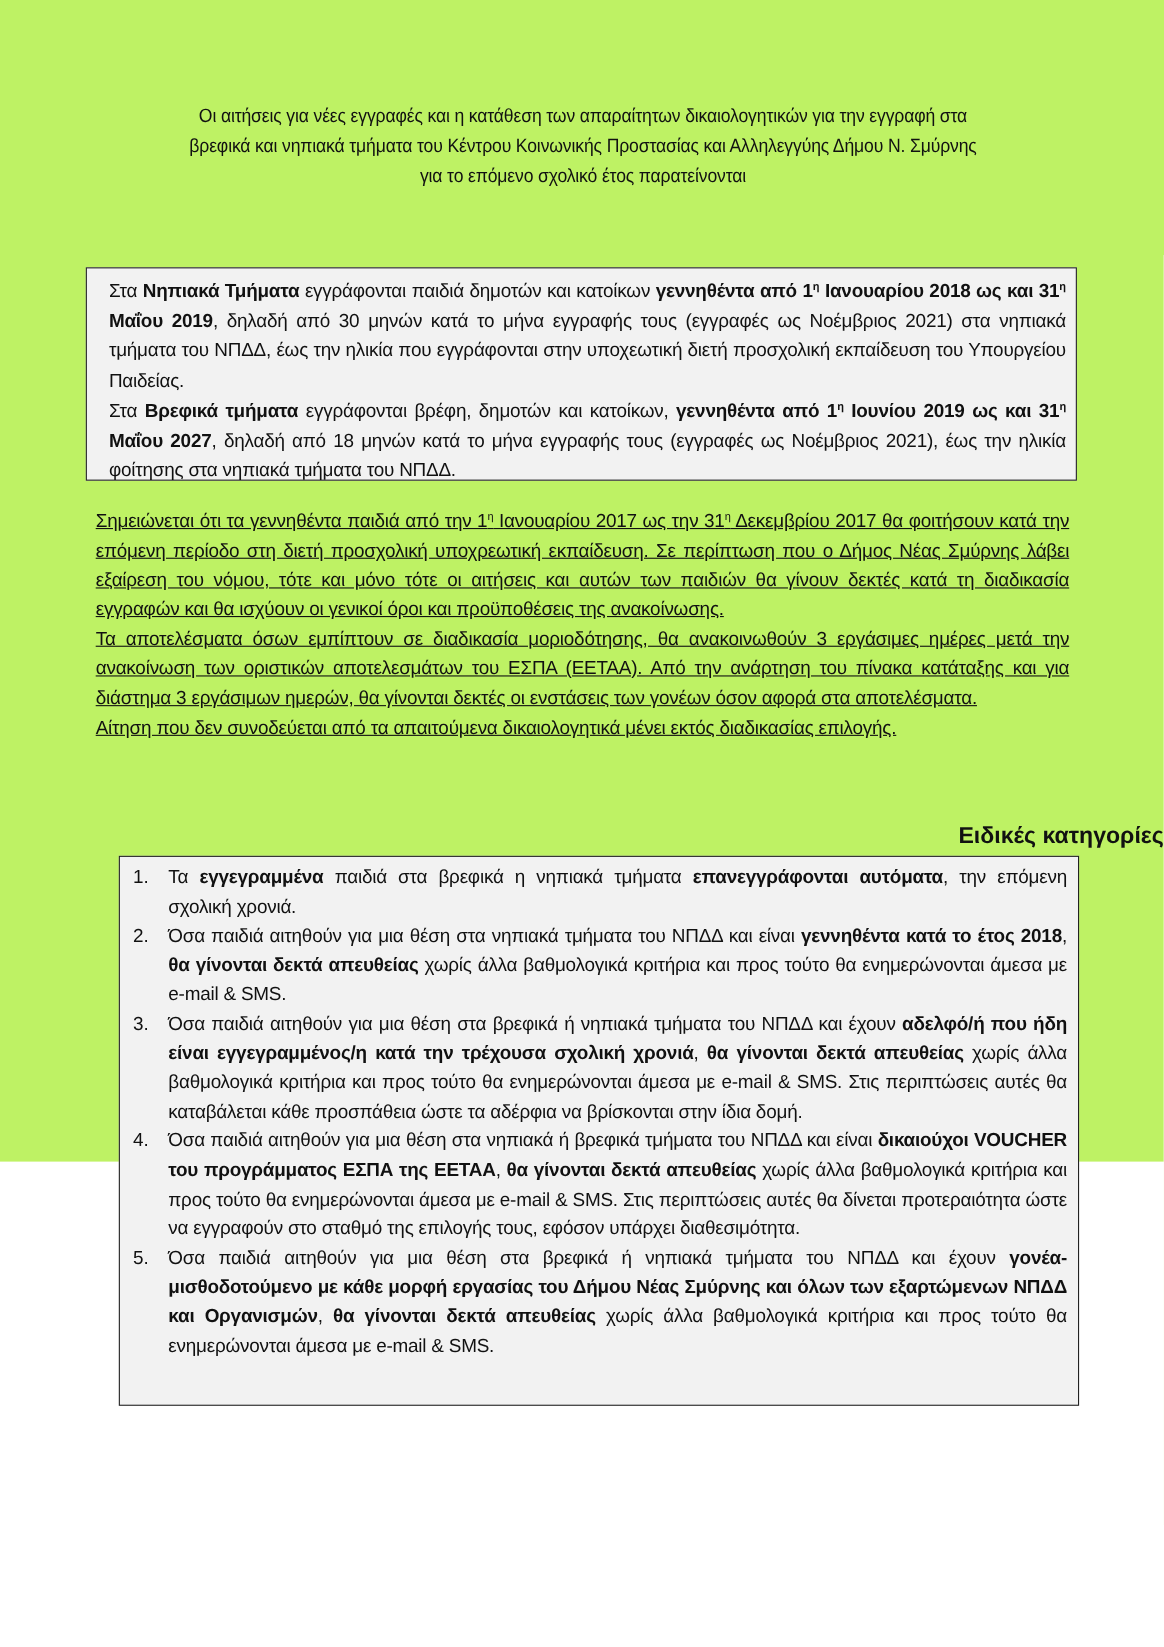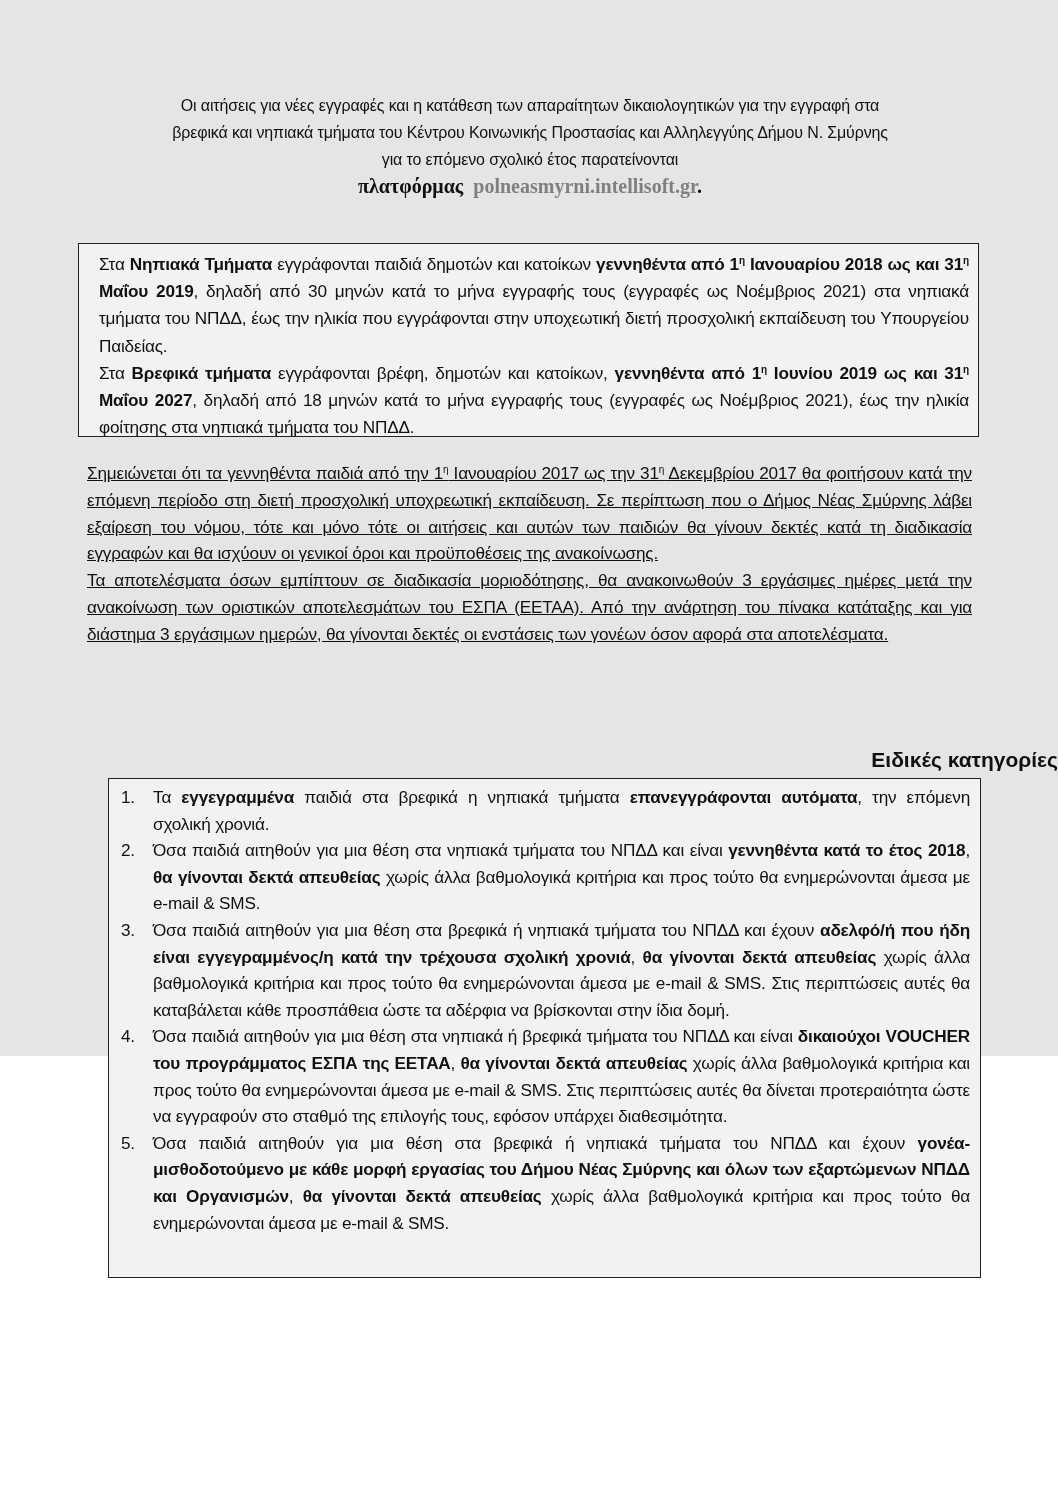--- a/index.html
+++ b/index.html
@@ -1,18 +1,18 @@
 <!DOCTYPE html>
 <html><head>
 <meta charset="utf-8">
 <style>
   * { box-sizing: border-box; margin: 0; padding: 0; }
   html, body { width: 1058px; height: 1497px; background: #ffffff; }
   body { position: relative; font-family: "Liberation Sans", "DejaVu Sans", sans-serif; color: #111; }
-  .page { position: absolute; left: 0; top: 0; width: 1058px; height: 1056px; background: #e5e5e5; }
+  .page { position: absolute; left: 0; top: 0; width: 1058px; height: 1056px; background: #bef264; }
 
   .intro { position: absolute; left: 60px; top: 92px; width: 940px; text-align: center; }
   .intro .line { font-size: 17.4px; line-height: 27px; letter-spacing: -0.15px; color: #111; transform: scaleX(0.92); transform-origin: center; white-space: nowrap; }
   .intro .serif { font-family: "Liberation Serif", "DejaVu Serif", serif; font-weight: bold; font-size: 20px; line-height: 26px; color: #111; }
   .intro .link { color: #808080; text-decoration: none; }
 
   .box1 { position: absolute; left: 78px; top: 243px; width: 901px; height: 194px; background: #f2f2f2; border: 1.5px solid #222; padding: 7px 9px 0 20px; }
   .para { font-size: 17.2px; line-height: 27.2px; text-align: justify; text-align-last: auto; color: #111; letter-spacing: -0.2px; }
   .para b { font-weight: bold; }
   sup { font-size: 10px; vertical-align: 6px; line-height: 0; }
@@ -29,31 +29,31 @@
 </style>
 </head>
 <body>
 
 <div class="page">
 
   <div class="intro">
     <div class="line">Οι αιτήσεις για νέες εγγραφές και η κατάθεση των απαραίτητων δικαιολογητικών για την εγγραφή στα</div>
     <div class="line">βρεφικά και νηπιακά τμήματα του Κέντρου Κοινωνικής Προστασίας και Αλληλεγγύης Δήμου Ν. Σμύρνης</div>
     <div class="line">για το επόμενο σχολικό έτος παρατείνονται</div>
-    <div class="serif"><span>πλατφόρμας</span>&nbsp; <a class="link">polneasmyrni.intellisoft.gr</a><span>.</span></div>
   </div>
 
   <div class="box1">
     <p class="para"><span>Στα </span><b>Νηπιακά  Τμήματα</b><span> εγγράφονται παιδιά δημοτών και κατοίκων </span><b><span>γεννηθέντα από 1</span><sup>η</sup><span> Ιανουαρίου 2018 ως και 31</span><sup>η</sup><span> Μαΐου 2019</span></b><span>, δηλαδή από 30 μηνών κατά το μήνα εγγραφής τους (εγγραφές ως Νοέμβριος 2021) στα νηπιακά τμήματα του ΝΠΔΔ, έως την ηλικία που εγγράφονται στην υποχεωτική διετή προσχολική εκπαίδευση του Υπουργείου Παιδείας.</span></p>
     <p class="para"><span>Στα </span><b>Βρεφικά τμήματα</b><span> εγγράφονται βρέφη, δημοτών και κατοίκων, </span><b><span>γεννηθέντα από 1</span><sup>η</sup><span> Ιουνίου 2019 ως και 31</span><sup>η</sup><span> Μαΐου 2027</span></b><span>, δηλαδή από 18 μηνών κατά το μήνα εγγραφής τους (εγγραφές ως Νοέμβριος 2021), έως την ηλικία φοίτησης στα νηπιακά τμήματα του ΝΠΔΔ.</span></p>
   </div>
 
   <div class="body-block">
     <p class="para"><span>Σημειώνεται ότι τα γεννηθέντα παιδιά από την 1</span><sup>η</sup><span> Ιανουαρίου 2017 ως την 31</span><sup>η</sup><span> Δεκεμβρίου 2017 θα φοιτήσουν κατά την επόμενη περίοδο στη διετή προσχολική υποχρεωτική εκπαίδευση. Σε περίπτωση που ο Δήμος Νέας Σμύρνης λάβει εξαίρεση του νόμου, τότε και μόνο τότε οι αιτήσεις και αυτών των παιδιών θα γίνουν δεκτές κατά τη διαδικασία εγγραφών και θα ισχύουν οι γενικοί όροι και προϋποθέσεις της ανακοίνωσης.</span></p>
     <p class="para">Τα αποτελέσματα όσων εμπίπτουν σε διαδικασία μοριοδότησης, θα ανακοινωθούν 3 εργάσιμες ημέρες μετά την ανακοίνωση των οριστικών αποτελεσμάτων του ΕΣΠΑ (ΕΕΤΑΑ). Από την ανάρτηση του πίνακα κατάταξης και για διάστημα 3 εργάσιμων ημερών, θα γίνονται δεκτές οι ενστάσεις των γονέων όσον αφορά στα αποτελέσματα.</p>
+    <p class="para">Αίτηση που δεν συνοδεύεται από τα  απαιτούμενα δικαιολογητικά μένει εκτός  διαδικασίας επιλογής.</p>
   </div>
 
   <div class="heading">Ειδικές κατηγορίες</div>
 
   <div class="box2">
     <ol>
       <li><span class="num">1.</span><span>Τα </span><b>εγγεγραμμένα</b><span> παιδιά στα βρεφικά η νηπιακά τμήματα </span><b>επανεγγράφονται αυτόματα</b><span>, την επόμενη σχολική χρονιά.</span></li>
       <li><span class="num">2.</span><span>Όσα παιδιά αιτηθούν για μια θέση στα νηπιακά τμήματα του ΝΠΔΔ και είναι </span><b>γεννηθέντα κατά το έτος 2018</b><span>, </span><b>θα γίνονται δεκτά απευθείας</b><span> χωρίς άλλα βαθμολογικά κριτήρια και προς τούτο θα ενημερώνονται άμεσα με e-mail &amp; SMS.</span></li>
       <li><span class="num">3.</span><span>Όσα παιδιά αιτηθούν για μια θέση στα βρεφικά ή νηπιακά τμήματα του ΝΠΔΔ και έχουν </span><b>αδελφό/ή που ήδη είναι εγγεγραμμένος/η κατά την τρέχουσα σχολική χρονιά</b><span>, </span><b>θα γίνονται δεκτά απευθείας</b><span> χωρίς άλλα βαθμολογικά κριτήρια και προς τούτο θα ενημερώνονται άμεσα με e-mail &amp; SMS. Στις περιπτώσεις αυτές θα καταβάλεται κάθε προσπάθεια ώστε τα αδέρφια να βρίσκονται στην ίδια δομή.</span></li>
       <li><span class="num">4.</span><span>Όσα παιδιά αιτηθούν για μια θέση στα νηπιακά ή βρεφικά τμήματα του ΝΠΔΔ και είναι </span><b>δικαιούχοι VOUCHER του προγράμματος ΕΣΠΑ της ΕΕΤΑΑ</b><span>, </span><b>θα γίνονται δεκτά απευθείας</b><span> χωρίς άλλα βαθμολογικά κριτήρια και προς τούτο θα ενημερώνονται άμεσα με e-mail &amp; SMS. Στις περιπτώσεις αυτές θα δίνεται προτεραιότητα ώστε να εγγραφούν στο σταθμό της επιλογής τους, εφόσον υπάρχει διαθεσιμότητα.</span></li>

